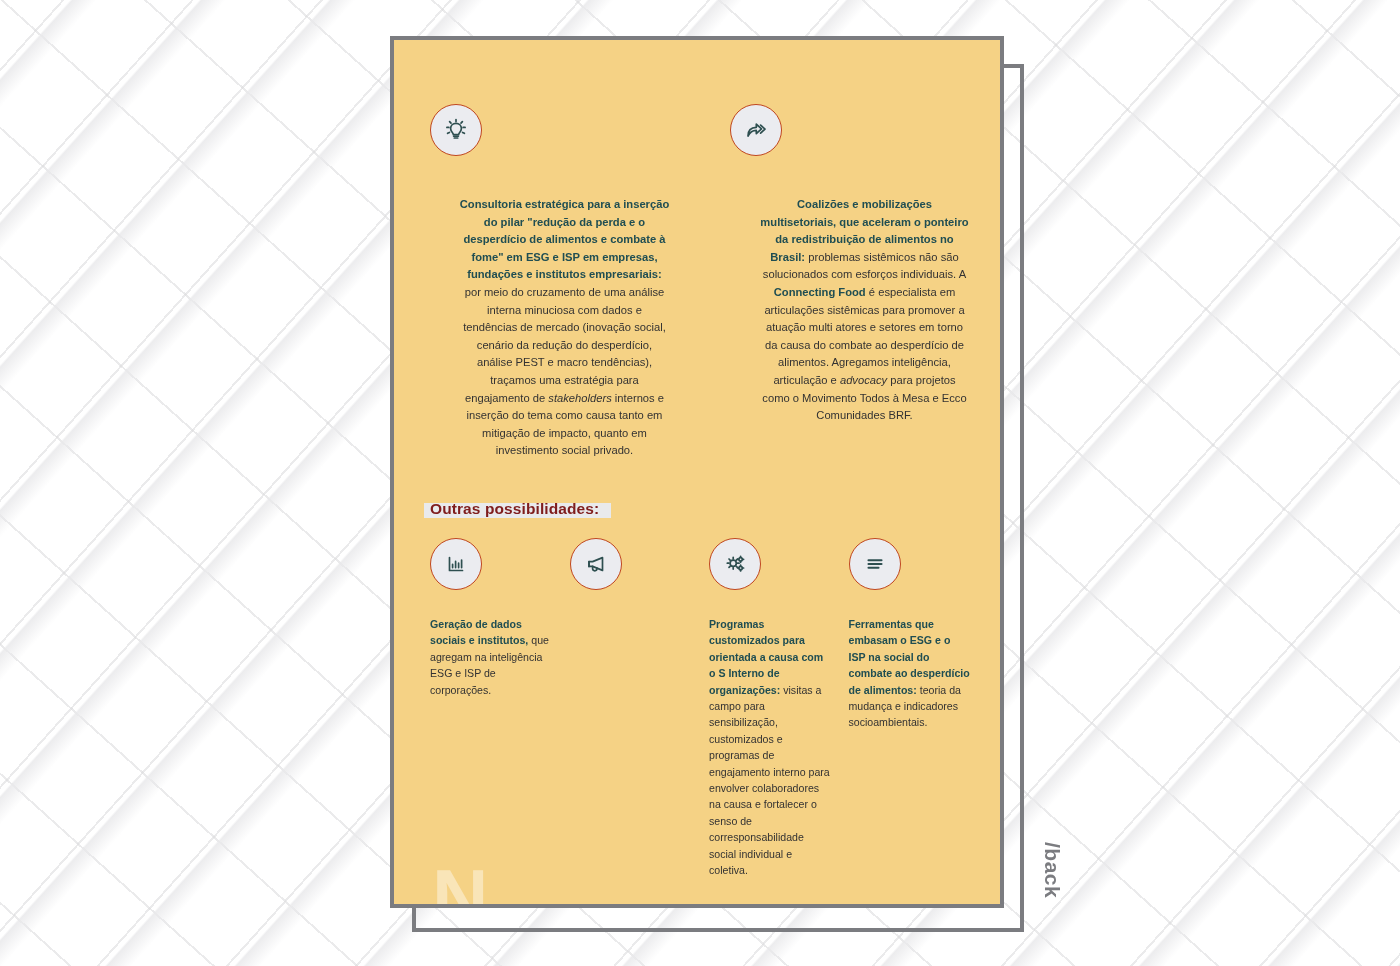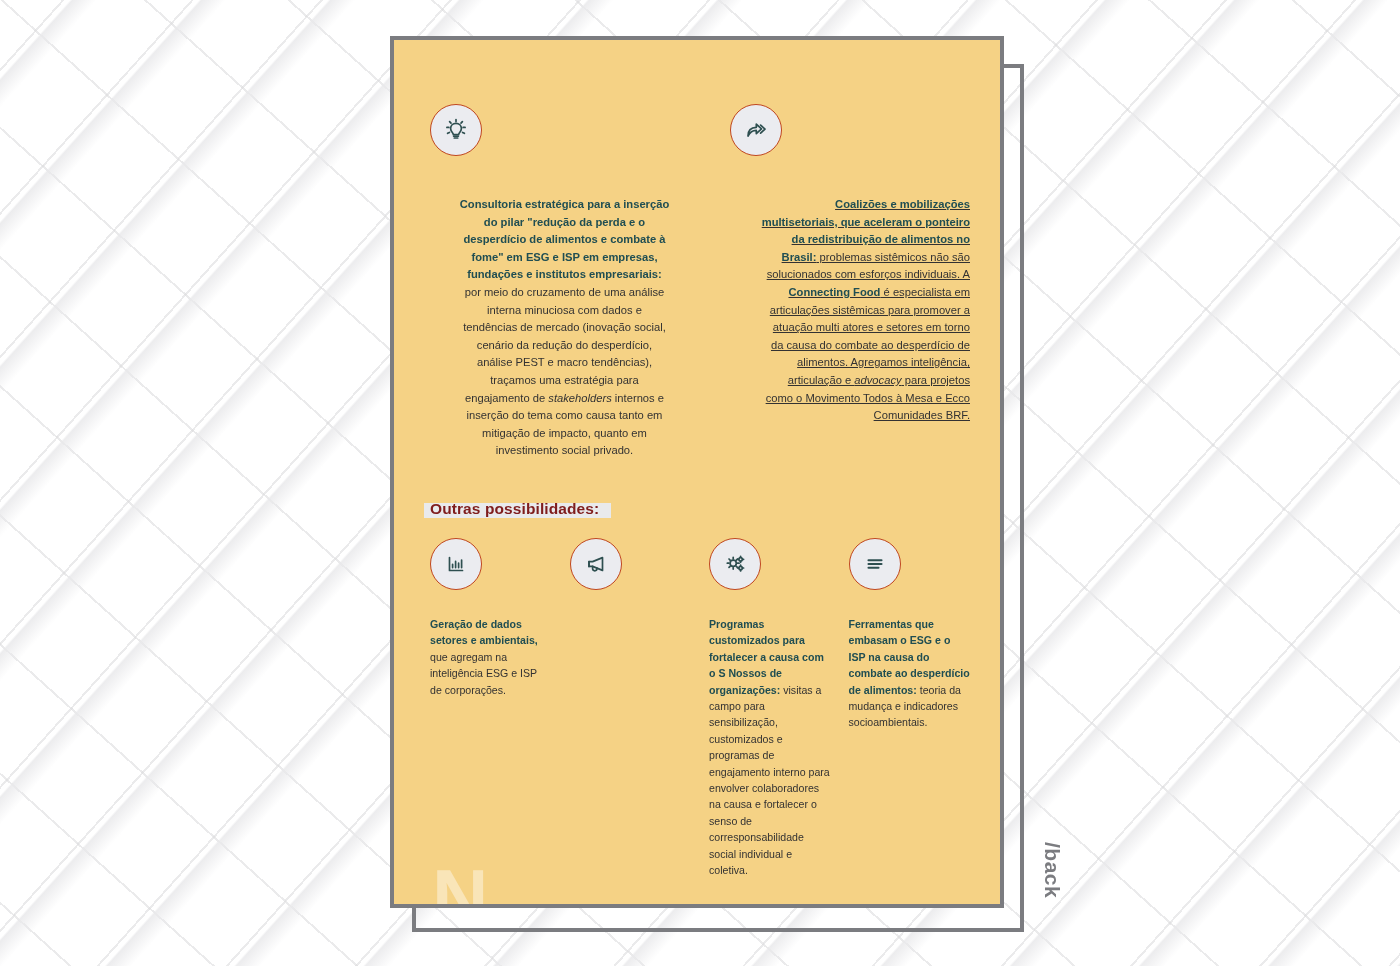--- a/index.html
+++ b/index.html
@@ -116,21 +116,21 @@
   .top-col .icon-circle { margin-bottom: 40px; }
   .body-text {
     font-size: 11.2px;
     line-height: 17.6px;
     color: #333232;
     margin-left: 29px;
   }
   .body-text b { color: #204e52; }
   .body-text i { font-style: italic; }
   #col-a .body-text { text-align: center; }
-  #col-b .body-text { text-align: right; text-decoration: underline; }
+  #col-b .body-text { text-align: center; }
 
   
   #outras-head-wrap {
     margin: 40px 0 0 6px;
     display: inline-block;
     position: relative;
   }
   #outras-head-band {
     position: absolute;
     left: -6px;
@@ -274,21 +274,21 @@
       <div class="mini-col">
         <div class="icon-circle">
           <svg width="28" height="28" viewBox="0 0 28 28">
             <g class="ico-stroke">
               <path d="M7.5 7.5v13h13"></path>
               <path d="M10.6 17.6v-3.3M13.6 17.6v-6.2M16.6 17.6v-4.4M19.6 17.6v-7.6"></path>
             </g>
           </svg>
         </div>
         <div class="mini-text">
-          <b>Geração de dados setores e ambientais,</b><span> que agregam na inteligência ESG e ISP de corporações.</span>
+          <b>Geração de dados sociais e institutos,</b><span> que agregam na inteligência ESG e ISP de corporações.</span>
         </div>
       </div>
 
       <div class="mini-col">
         <div class="icon-circle">
           <svg width="28" height="28" viewBox="0 0 28 28">
             <g class="ico-stroke">
               <path d="M7 11.6h3.6L20.5 7.6v12.8l-9.9-4H7z"></path>
               <path d="M7 11.6v4.8M10.6 16.4v2.2c0 1.2 1 2.2 2.2 2.2s2.2-1 2.2-2.2v-.6"></path>
             </g>
@@ -303,34 +303,34 @@
               <circle cx="12.2" cy="13.2" r="3.1"></circle>
               <path d="M12.2 7.3v1.6M12.2 17.5v1.6M6.3 13.2h1.6M16.5 13.2h1.6M8 9l1.1 1.1M15.3 16.3l1.1 1.1M16.4 9l-1.1 1.1M9.1 16.3L8 17.4"></path>
               <circle cx="19.6" cy="9.3" r="1.7"></circle>
               <path d="M19.6 6.3v.9M19.6 11.4v.9M16.6 9.3h.9M21.7 9.3h.9"></path>
               <circle cx="19.6" cy="18" r="1.7"></circle>
               <path d="M19.6 15v.9M19.6 20.1v.9M16.6 18h.9M21.7 18h.9"></path>
             </g>
           </svg>
         </div>
         <div class="mini-text">
-          <b>Programas customizados para fortalecer a causa com o S Nossos de organizações:</b><span> visitas a campo para sensibilização, customizados e programas de engajamento interno para envolver colaboradores na causa e fortalecer o senso de corresponsabilidade social individual e coletiva.</span>
+          <b>Programas customizados para orientada a causa com o S Interno de organizações:</b><span> visitas a campo para sensibilização, customizados e programas de engajamento interno para envolver colaboradores na causa e fortalecer o senso de corresponsabilidade social individual e coletiva.</span>
         </div>
       </div>
 
       <div class="mini-col">
         <div class="icon-circle">
           <svg width="28" height="28" viewBox="0 0 28 28">
             <g class="ico-stroke" style="stroke-width:2.1">
               <path d="M7.5 10.2h13M7.5 14h13M7.5 17.8h10"></path>
             </g>
           </svg>
         </div>
         <div class="mini-text">
-          <b>Ferramentas que embasam o ESG e o ISP na causa do combate ao desperdício de alimentos:</b><span> teoria da mudança e indicadores socioambientais.</span>
+          <b>Ferramentas que embasam o ESG e o ISP na social do combate ao desperdício de alimentos:</b><span> teoria da mudança e indicadores socioambientais.</span>
         </div>
       </div>
 
     </div>
 
     
     <div id="numeros-block">
       <div id="numeros-watermark">N</div>
       <div id="numeros-title">Nossos números</div>
       <div id="numeros-rule"></div>

